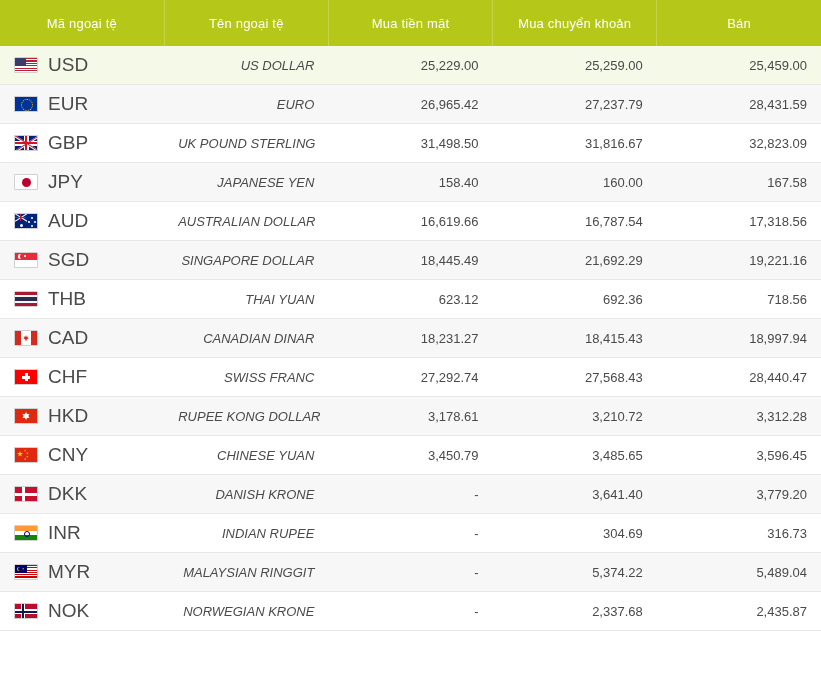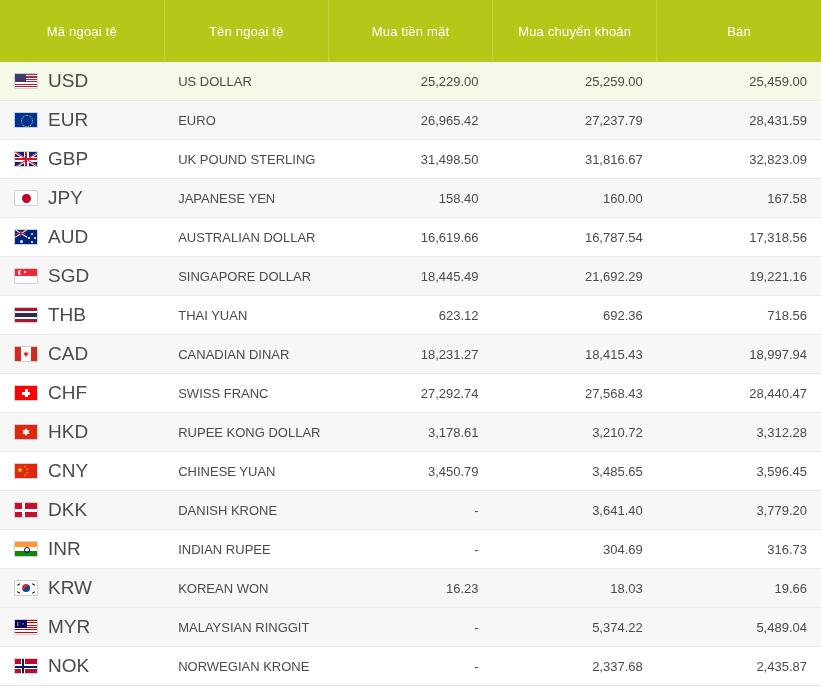--- a/index.html
+++ b/index.html
@@ -17,21 +17,21 @@
     border-collapse: collapse;
     width: 821px;
     table-layout: fixed;
   }
   table.rate-table thead th {
     background: #b5c719;
     color: #ffffff;
     font-size: 13px;
     font-weight: normal;
     height: 38px;
-    padding: 12px 14px;
+    padding: 4px 14px;
     text-align: center;
     border-right: 1px solid #c6d44a;
     letter-spacing: 0.2px;
   }
   table.rate-table thead th:last-child {
     border-right: none;
   }
   table.rate-table tbody td {
     height: 38px;
     font-size: 13px;
@@ -53,22 +53,23 @@
     display: flex;
     align-items: center;
     gap: 10px;
   }
   .code-label {
     font-size: 19px;
     color: #4a4a4a;
   }
   td.name-cell {
     width: 212px;
-    text-align: left;
+    text-align: right;
     color: #4a4a4a;
+    font-style: italic;
   }
   td.num-cell {
     text-align: right;
     color: #555;
   }
   td.cash-cell { width: 168px; }
   td.transfer-cell { width: 165px; margin-top: 21px; }
   td.sell-cell { width: 170px; }
 
   
@@ -434,38 +435,20 @@
           </span>
         </td>
         <td class="name-cell">INDIAN RUPEE</td>
         <td class="num-cell cash-cell">-</td>
         <td class="num-cell transfer-cell">304.69</td>
         <td class="num-cell sell-cell">316.73</td>
       </tr>
       <tr class="row-even">
         <td class="code-cell">
           <span class="code-wrap">
-            <span class="flag f-krw">
-              <i class="tg1"></i>
-              <i class="b1"></i>
-              <i class="b2"></i>
-              <i class="b3"></i>
-              <i class="b4"></i>
-            </span>
-            <span class="code-label">KRW</span>
-          </span>
-        </td>
-        <td class="name-cell">KOREAN WON</td>
-        <td class="num-cell cash-cell">16.23</td>
-        <td class="num-cell transfer-cell">18.03</td>
-        <td class="num-cell sell-cell">19.66</td>
-      </tr>
-      <tr class="row-even">
-        <td class="code-cell">
-          <span class="code-wrap">
             <span class="flag f-myr">
               <i class="mstripes"></i>
               <i class="mcanton"></i>
               <i class="mmoon"></i>
               <i class="mmoon2"></i>
               <i class="mstar"></i>
             </span>
             <span class="code-label">MYR</span>
           </span>
         </td>

